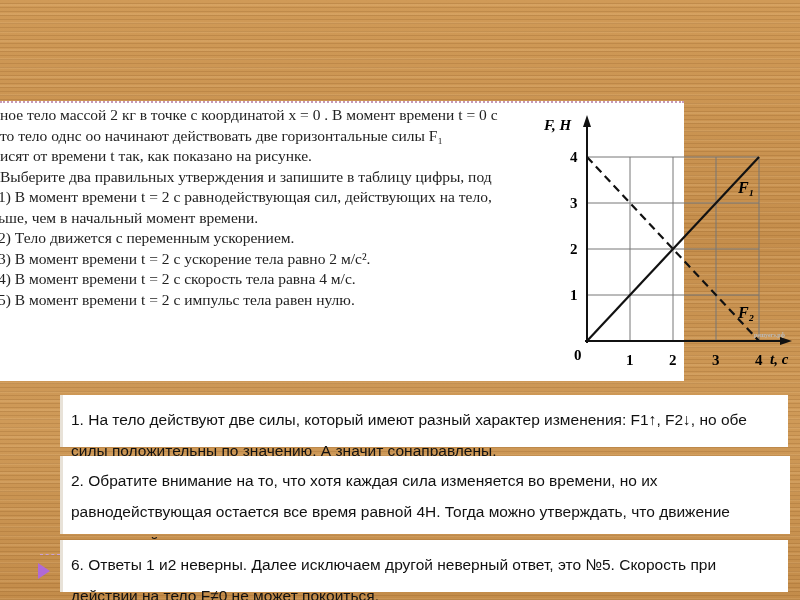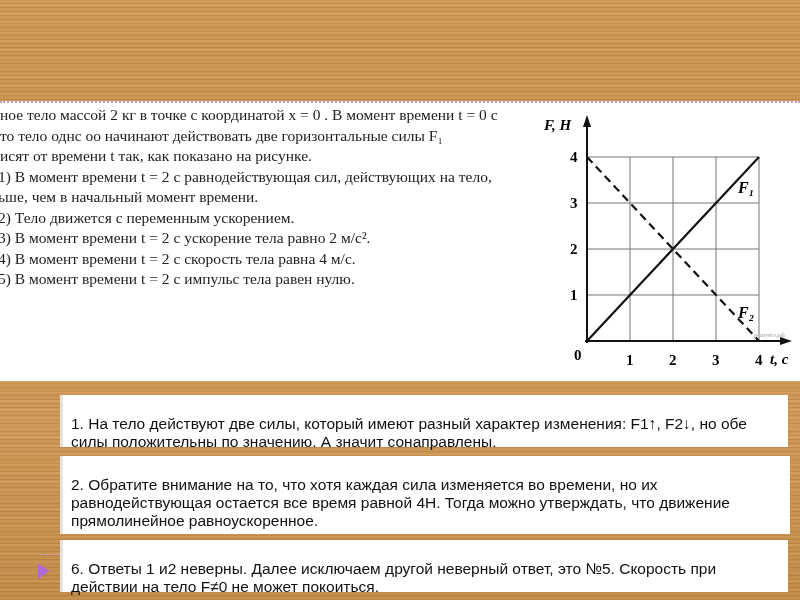--- a/index.html
+++ b/index.html
@@ -5,35 +5,35 @@
   html, body { margin:0; padding:0; }
   body {
     width:800px; height:600px; overflow:hidden; position:relative;
     background-color:#c9934f;
     background-image:
       repeating-linear-gradient(0deg, rgba(120,70,20,0.18) 0px, rgba(120,70,20,0.18) 1px, transparent 1px, transparent 4px),
       repeating-linear-gradient(0deg, rgba(255,220,170,0.12) 0px, rgba(255,220,170,0.12) 2px, transparent 2px, transparent 9px),
       linear-gradient(180deg, #d09a57 0%, #c58e4c 40%, #cf9a58 70%, #c38c4a 100%);
   }
   .problem {
-    position:absolute; left:0; top:101px; width:800px; height:278px;
+    position:absolute; left:0; top:101px; width:684px; height:278px;
     background:#fff; border-top:2px dotted #c79ab8;
   }
   .problem-text {
     position:absolute; left:0; top:2px; width:540px; height:274px; overflow:hidden;
     font-family:"Liberation Serif", serif; font-size:15.5px; color:#222; line-height:20.5px;
   }
   .problem-text .ln { white-space:nowrap; display:block; }
   .problem-text .item { white-space:nowrap; display:block; margin-left:-2px; }
   .graph { position:absolute; left:534px; top:8px; width:266px; height:278px;font-weight:bold; }
   .graph svg { width:266px; height:278px; }
   .hint {
     position:absolute; left:60px; background:#fff;
-    font-family:"Liberation Sans", sans-serif; font-size:15.5px; color:#111; line-height:18px;
-    padding:20px 8px; box-sizing:border-box; border-left:3px solid #e8e2d8;
+    font-family:"Liberation Sans", sans-serif; font-size:15.5px; color:#111; line-height:31px;
+    padding:9px 8px; box-sizing:border-box; border-left:3px solid #e8e2d8;
   }
   .hint1 { top:395px; width:728px; height:52px; }
   .hint2 { top:456px; width:730px; height:78px; }
   .hint3 { top:540px; width:728px; height:52px; }
   .pointer {
     position:absolute; left:38px; top:563px; width:0; height:0;
     border-top:8px solid transparent; border-bottom:8px solid transparent;
     border-left:12px solid #b06ad6;
   }
   .pointer-line {
@@ -41,20 +41,21 @@
   }
 </style>
 </head>
 <body>
 
 <div class="problem">
   <div class="problem-text">
     <span class="ln">ное тело массой 2 кг в точке с координатой x = 0 . В момент времени t = 0 с</span>
     <span class="ln">то тело однс          оо начинают действовать две горизонтальные силы F₁</span>
     <span class="ln">исят от времени t так, как показано на рисунке.</span>
+    <span class="ln">Выберите два правильных утверждения и запишите в таблицу цифры, под</span>
     <span class="item">1) В момент времени t = 2 с равнодействующая сил, действующих на тело,</span>
     <span class="item">ьше, чем в начальный момент времени.</span>
     <span class="item">2) Тело движется с переменным ускорением.</span>
     <span class="item">3) В момент времени t = 2 с ускорение тела равно 2 м/с².</span>
     <span class="item">4) В момент времени t = 2 с скорость тела равна 4 м/с.</span>
     <span class="item">5) В момент времени t = 2 с импульс тела равен нулю.</span>
   </div>
 
   <div class="graph">
     <svg viewBox="0 0 266 278" xmlns="http://www.w3.org/2000/svg" font-family="Liberation Serif, serif">

